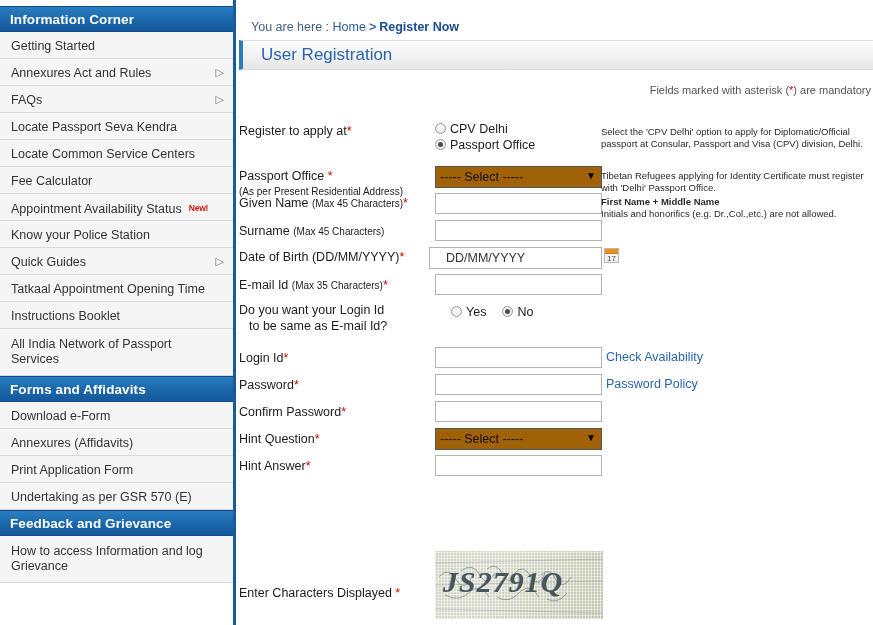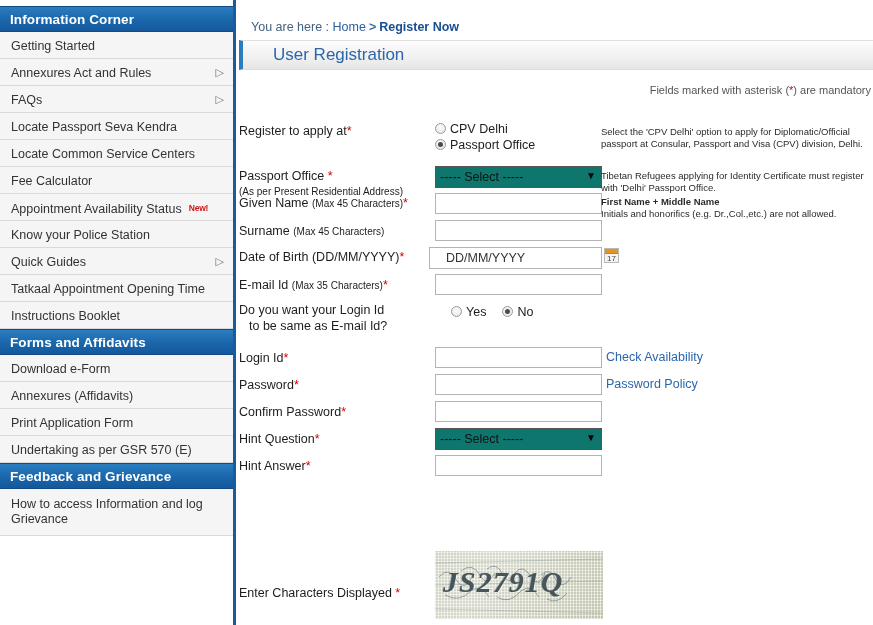--- a/index.html
+++ b/index.html
@@ -80,21 +80,21 @@
   #title-bar {
     background: linear-gradient(to bottom, #fdfdfd 0%, #f1f1f1 55%, #e6e6e6 100%);
     border-left: 4px solid #2a7ec0;
     border-top: 1px solid #e0e0e0;
     border-bottom: 1px solid #dcdcdc;
     height: 30px;
     display: flex; align-items: center;
     padding-left: 14px;
   }
   #title-bar h1 {
-    margin: 16px;
+    margin: 4px;
     font-size: 17px;
     font-weight: normal;
     color: #2b66ad;
   }
 
   #mandatory-note {
     text-align: right;
     font-size: 11px;
     color: #555555;
     padding: 14px 2px 0 0;
@@ -129,21 +129,21 @@
     padding: 0 4px;
     color: #333;
     outline: none;
   }
   .fld.tall { height: 22px; padding-left: 16px; }
   select.fld {
     height: 22px;
     border: 1px solid #555555;
     padding: 0 2px 0 4px;
     font-size: 12.5px;
-    background: #0f766e;
+    background: #a16207;
     color: #111;
     -webkit-appearance: none; appearance: none;
   }
   .sel-wrap { position: absolute; }
   .sel-wrap .caret {
     position: absolute; right: 6px; top: 4px;
     font-size: 10px; color: #000; pointer-events: none;
   }
 
   .radio-line {
@@ -273,20 +273,21 @@
         <div class="side-item"><span>Annexures Act and Rules</span><span class="side-arrow">▷</span></div>
         <div class="side-item"><span>FAQs</span><span class="side-arrow">▷</span></div>
         <div class="side-item"><span>Locate Passport Seva Kendra</span></div>
         <div class="side-item"><span>Locate Common Service Centers</span></div>
         <div class="side-item"><span>Fee Calculator</span></div>
         <div class="side-item"><span>Appointment Availability Status</span><span class="badge-new">New!</span></div>
         <div class="side-item"><span>Know your Police Station</span></div>
         <div class="side-item"><span>Quick Guides</span><span class="side-arrow">▷</span></div>
         <div class="side-item"><span>Tatkaal Appointment Opening Time</span></div>
         <div class="side-item"><span>Instructions Booklet</span></div>
+        <div class="side-item two-line"><span>All India Network of Passport Services</span></div>
         <div class="side-group-header">Forms and Affidavits</div>
         <div class="side-item"><span>Download e-Form</span></div>
         <div class="side-item"><span>Annexures (Affidavits)</span></div>
         <div class="side-item"><span>Print Application Form</span></div>
         <div class="side-item"><span>Undertaking as per GSR 570 (E)</span></div>
         <div class="side-group-header">Feedback and Grievance</div>
         <div class="side-item two-line"><span>How to access Information and log Grievance</span></div>
       </div>
   </div>
 

